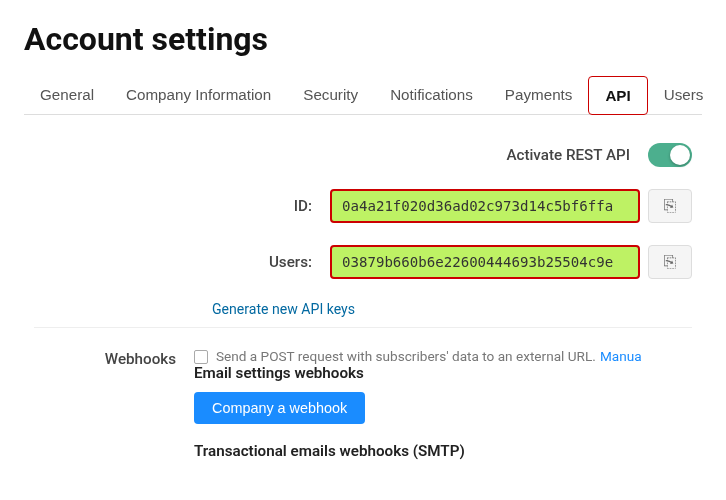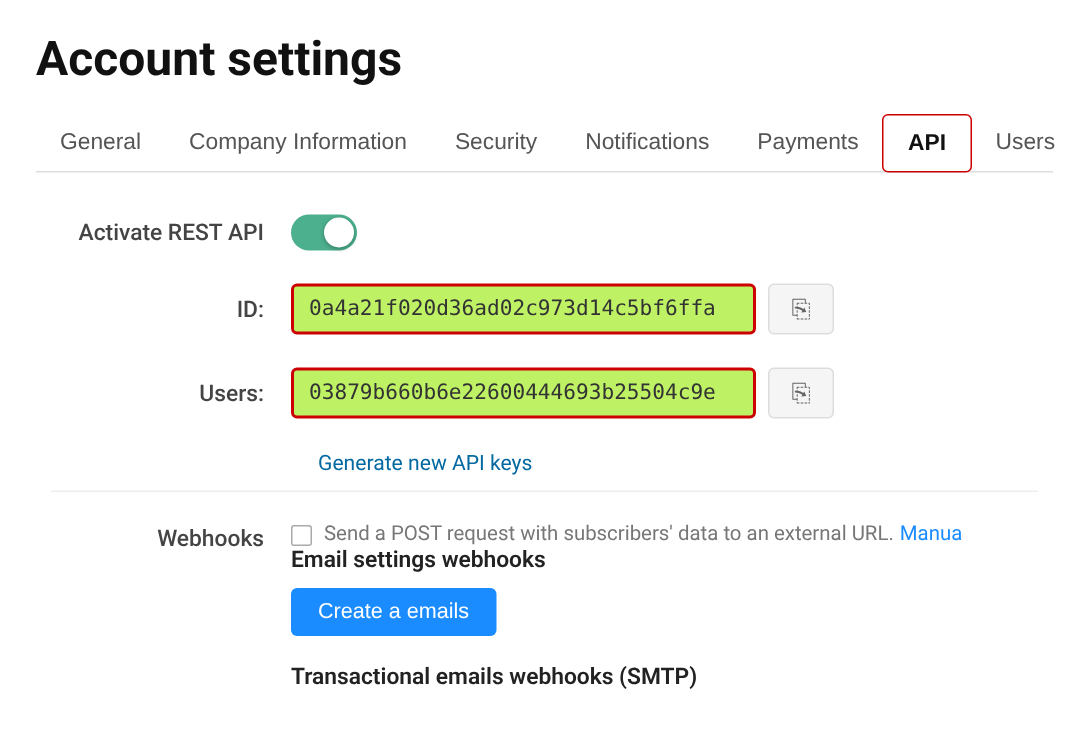--- a/index.html
+++ b/index.html
@@ -46,20 +46,21 @@
       background: #fff;
       font-weight: 600;
     }
     .content {
       padding: 0 10px;
     }
     .form-row {
       display: flex;
       align-items: center;
       margin-bottom: 22px;
+      justify-content: flex-end;
     }
     .form-label {
       width: 160px;
       text-align: right;
       font-size: 0.95rem;
       color: #444;
       padding-right: 18px;
       font-weight: 500;
     }
     
@@ -239,19 +240,19 @@
 
     <div class="webhooks-row">
       <div class="webhooks-label">Webhooks</div>
       <div class="webhooks-content">
         <div class="webhooks-desc">
           <span class="checkbox-placeholder"></span>
           <span>Send a POST request with subscribers' data to an external URL.</span>
           <a class="manual-link">Manua</a>
         </div>
         <div class="sub-section-title">Email settings webhooks</div>
-        <button class="create-webhook-btn">Create a emails</button>
+        <button class="create-webhook-btn">Company a webhook</button>
         <div class="transactional-title">Transactional emails webhooks (SMTP)</div>
       </div>
     </div>
 
   </div>
 </div>
 
 </body></html>

